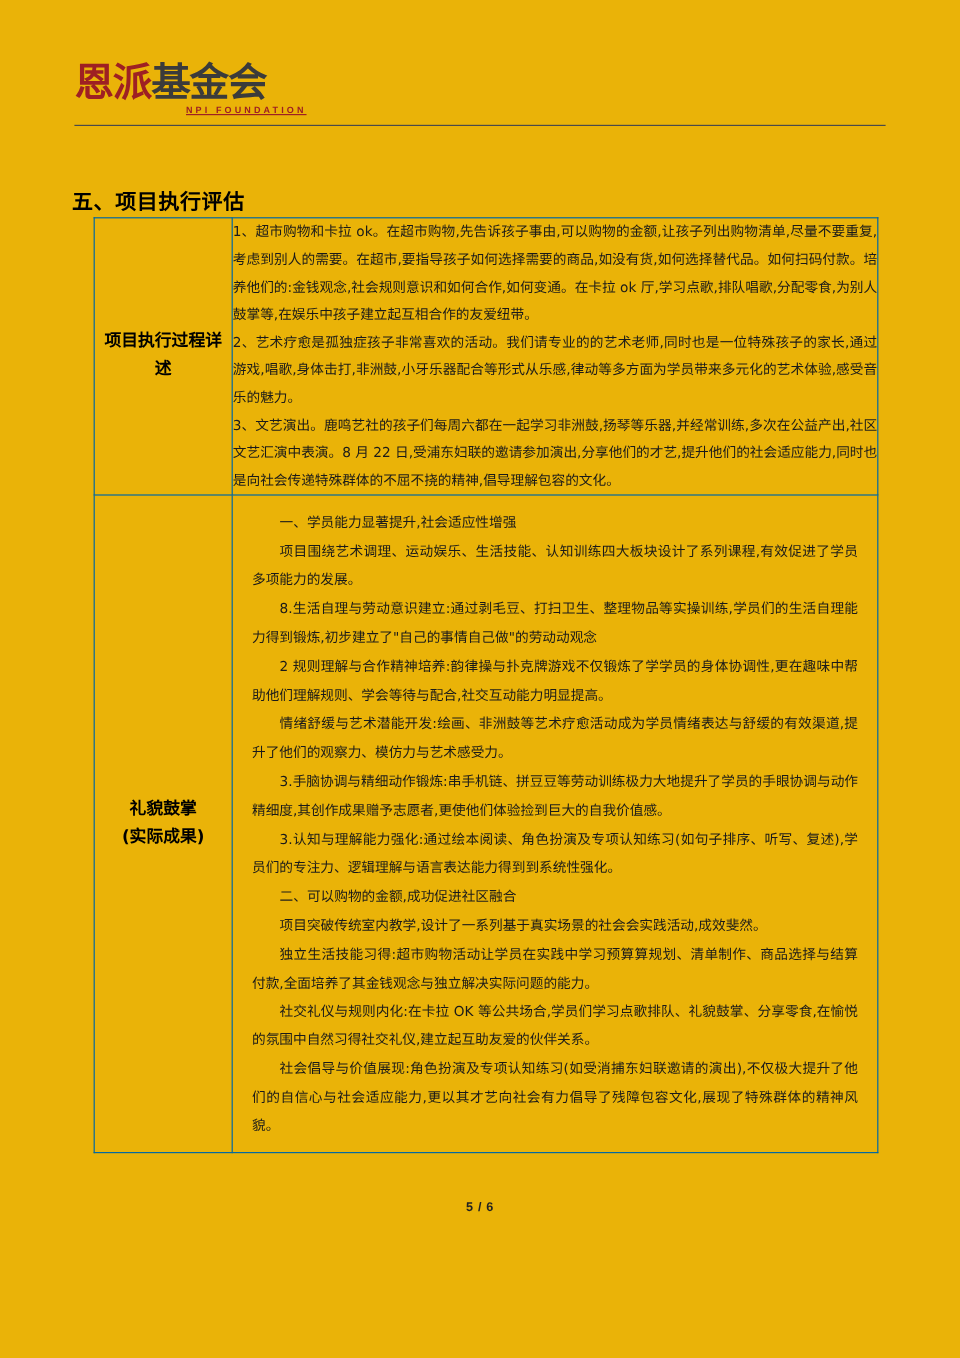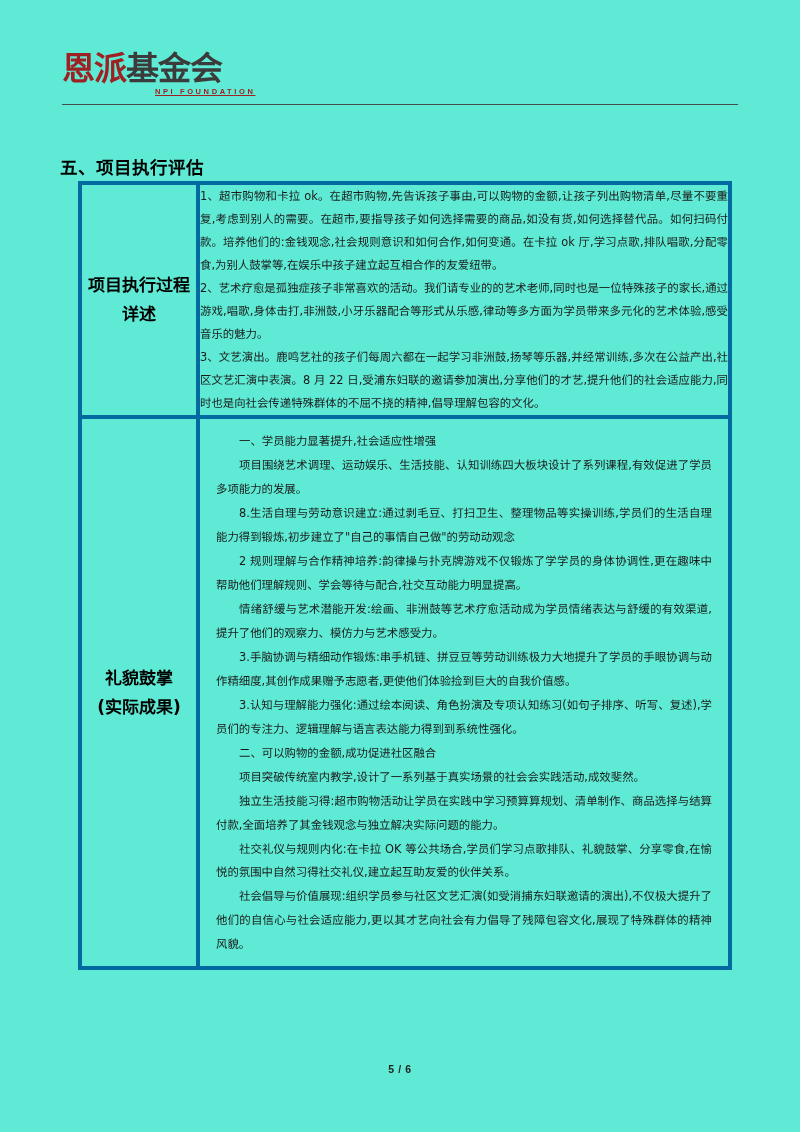--- a/index.html
+++ b/index.html
@@ -13,21 +13,21 @@
     height: 1132px;
     position: relative;
     font-family: "Liberation Sans", "DejaVu Sans", sans-serif;
     color: #111111;
     overflow: hidden;
   }
 
   .page {
     position: absolute;
     inset: 0;
-    background: #5eead4;
+    background: #eab308;
   }
 
   
   .header {
     position: absolute;
     left: 62px;
     top: 50px;
     width: 676px;
   }
   .logo-block {
@@ -90,30 +90,30 @@
   
   .eval-table {
     position: absolute;
     left: 78px;
     top: 181px;
     width: 654px;
     border-collapse: collapse;
     table-layout: fixed;
   }
   .eval-table td {
-    border: 4px solid #0369a1;
+    border: 1px solid #0369a1;
     vertical-align: middle;
     padding: 0;
   }
   .col-label {
     width: 114px;
     text-align: center;
   }
   .label-inner {
-    font-size: 17px;
+    font-size: 14px;
     font-weight: bold;
     line-height: 1.7;
     color: #000;
     padding: 4px 2px;
     font-family: "DejaVu Sans", "Liberation Sans", sans-serif;
   }
   .cell-body {
     padding: 9px 12px 9px 14px;
   }
   .para {
@@ -131,21 +131,21 @@
   .cell-body.results .para {
     text-indent: 23px;
     line-height: 2.1;
   }
 
   
   .footer {
     position: absolute;
     left: 0;
     right: 0;
-    top: 1063px;
+    top: 1000px;
     text-align: center;
     font-size: 10.5px;
     font-weight: bold;
     color: #222;
     font-family: "Liberation Sans", sans-serif;
     letter-spacing: 0.6px;
   }
 </style>
 </head>
 <body>
@@ -191,21 +191,21 @@
           <p class="para">项目围绕艺术调理、运动娱乐、生活技能、认知训练四大板块设计了系列课程,有效促进了学员多项能力的发展。</p>
           <p class="para">8.生活自理与劳动意识建立:通过剥毛豆、打扫卫生、整理物品等实操训练,学员们的生活自理能力得到锻炼,初步建立了"自己的事情自己做"的劳动动观念</p>
           <p class="para">2 规则理解与合作精神培养:韵律操与扑克牌游戏不仅锻炼了学学员的身体协调性,更在趣味中帮助他们理解规则、学会等待与配合,社交互动能力明显提高。</p>
           <p class="para">情绪舒缓与艺术潜能开发:绘画、非洲鼓等艺术疗愈活动成为学员情绪表达与舒缓的有效渠道,提升了他们的观察力、模仿力与艺术感受力。</p>
           <p class="para">3.手脑协调与精细动作锻炼:串手机链、拼豆豆等劳动训练极力大地提升了学员的手眼协调与动作精细度,其创作成果赠予志愿者,更使他们体验捡到巨大的自我价值感。</p>
           <p class="para">3.认知与理解能力强化:通过绘本阅读、角色扮演及专项认知练习(如句子排序、听写、复述),学员们的专注力、逻辑理解与语言表达能力得到到系统性强化。</p>
           <p class="para">二、可以购物的金额,成功促进社区融合</p>
           <p class="para">项目突破传统室内教学,设计了一系列基于真实场景的社会会实践活动,成效斐然。</p>
           <p class="para">独立生活技能习得:超市购物活动让学员在实践中学习预算算规划、清单制作、商品选择与结算付款,全面培养了其金钱观念与独立解决实际问题的能力。</p>
           <p class="para">社交礼仪与规则内化:在卡拉 OK 等公共场合,学员们学习点歌排队、礼貌鼓掌、分享零食,在愉悦的氛围中自然习得社交礼仪,建立起互助友爱的伙伴关系。</p>
-          <p class="para">社会倡导与价值展现:组织学员参与社区文艺汇演(如受消捕东妇联邀请的演出),不仅极大提升了他们的自信心与社会适应能力,更以其才艺向社会有力倡导了残障包容文化,展现了特殊群体的精神风貌。</p>
+          <p class="para">社会倡导与价值展现:角色扮演及专项认知练习(如受消捕东妇联邀请的演出),不仅极大提升了他们的自信心与社会适应能力,更以其才艺向社会有力倡导了残障包容文化,展现了特殊群体的精神风貌。</p>
         </td>
       </tr>
     </tbody>
   </table>
 
   <div class="footer">
     <span>5 / 6</span>
   </div>
 
 </div>

